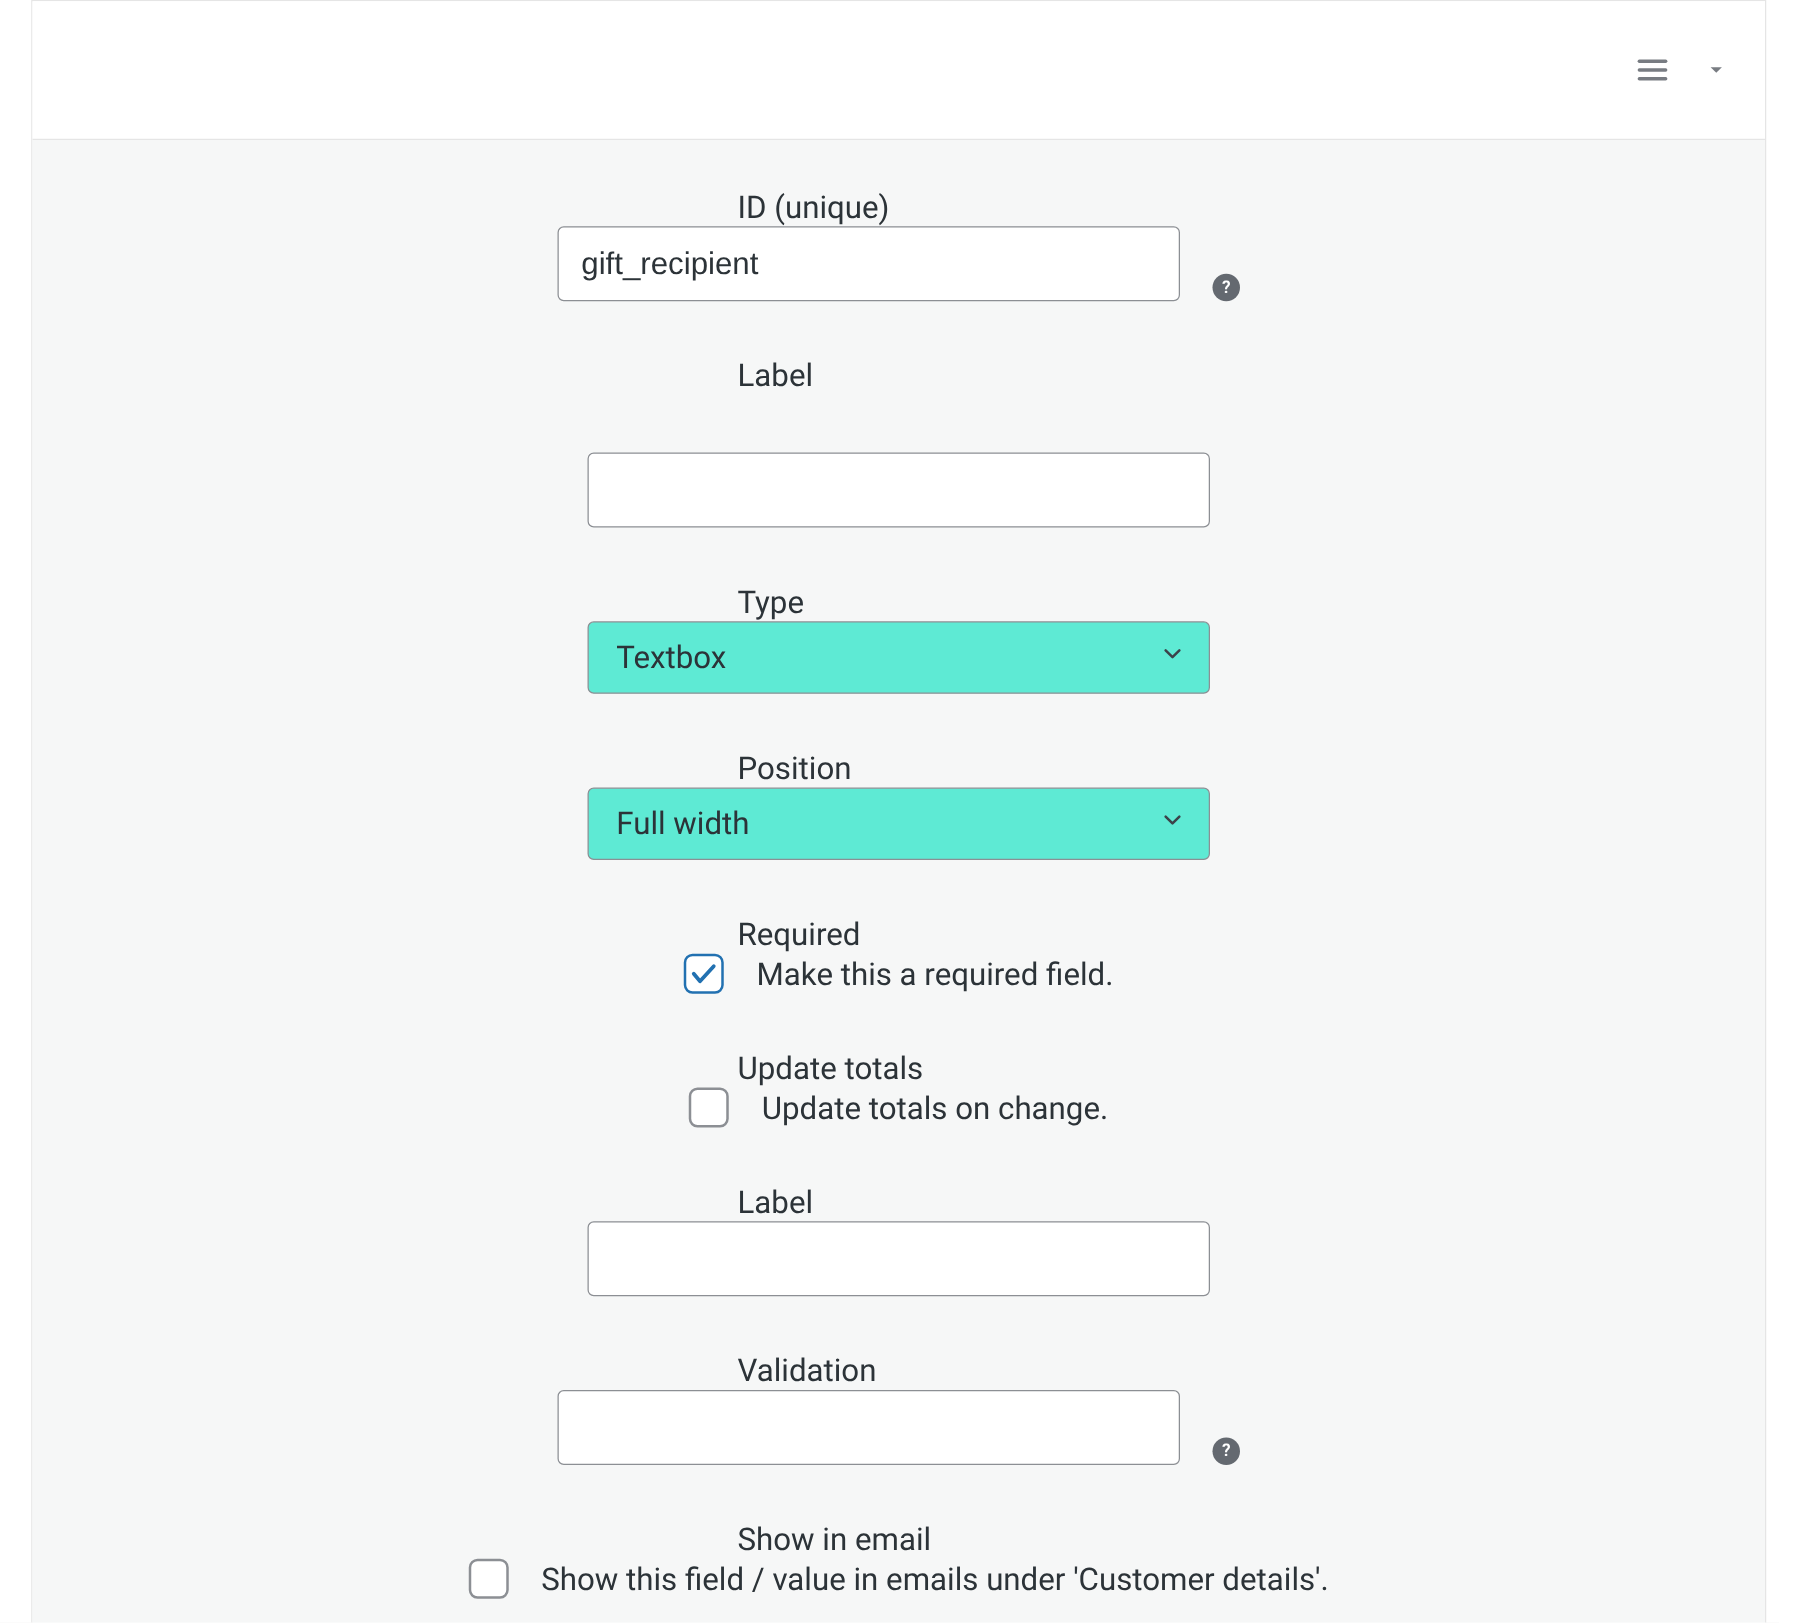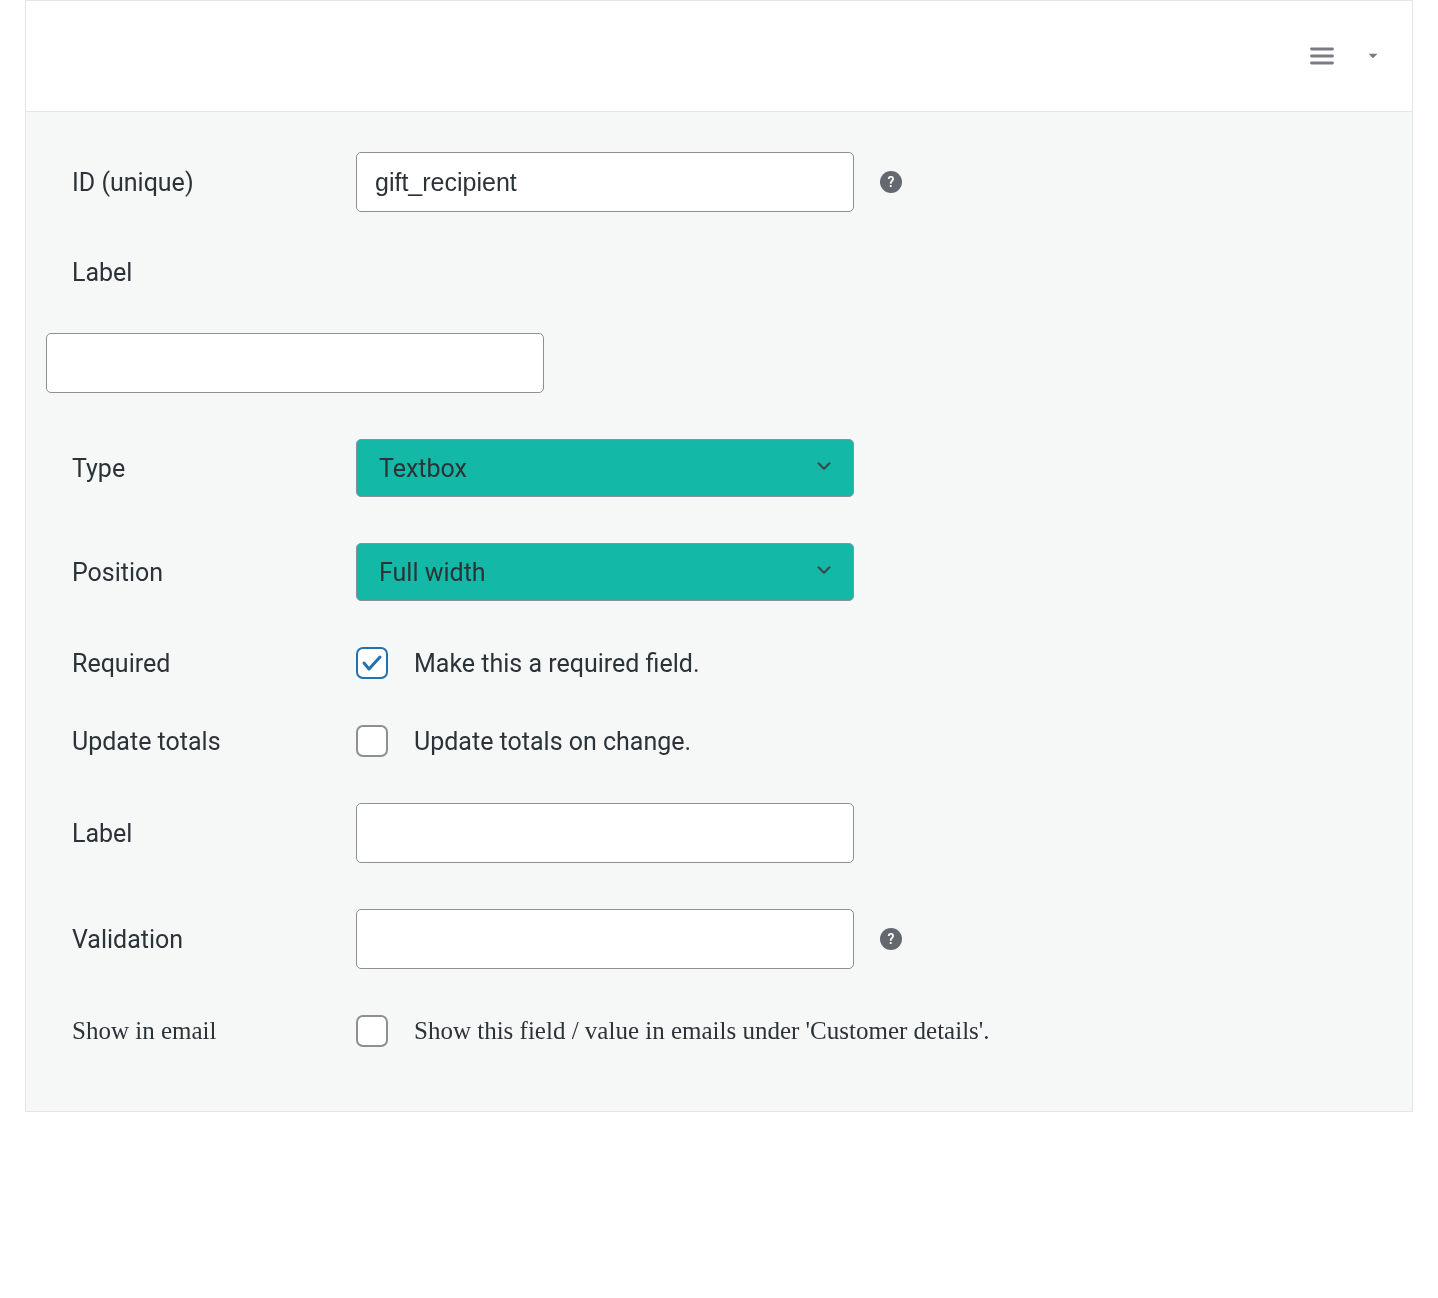--- a/index.html
+++ b/index.html
@@ -41,52 +41,53 @@
     justify-content: center;
   }
   .panel-body {
     background: #f6f7f7;
     padding: 40px 20px 60px 20px;
   }
   .row {
     display: flex;
     align-items: center;
     margin-bottom: 46px;
-  }
-  .row:last-child { margin-bottom: 4px; font-family: Liberation Serif, serif; }
+    flex-direction: column;
+  }
+  .row:last-child { margin-bottom: 4px; }
   .row-label {
     width: 310px;
     padding-left: 26px;
     padding-right: 20px;
     font-size: 25px;
     color: #2c3338;
     flex-shrink: 0;
   }
   .row-control {
     display: flex;
-    align-items: center;
+    align-items: flex-end;
     gap: 8px;
   }
   .text-input {
     width: 498px;
     height: 60px;
     border: 1px solid #8c8f94;
     border-radius: 5px;
     background: #ffffff;
     font-size: 25px;
     color: #2c3338;
     padding: 0 18px;
     outline: none;
   }
   .select {
     width: 498px;
     height: 58px;
     border: 1px solid #8c8f94;
     border-radius: 5px;
-    background: #14b8a6;
+    background: #5eead4;
     font-size: 25px;
     color: #2c3338;
     padding: 0 18px 0 22px;
     display: flex;
     align-items: center;
     justify-content: space-between;
   }
   .select-caret {
     color: #3c434a;
   }

